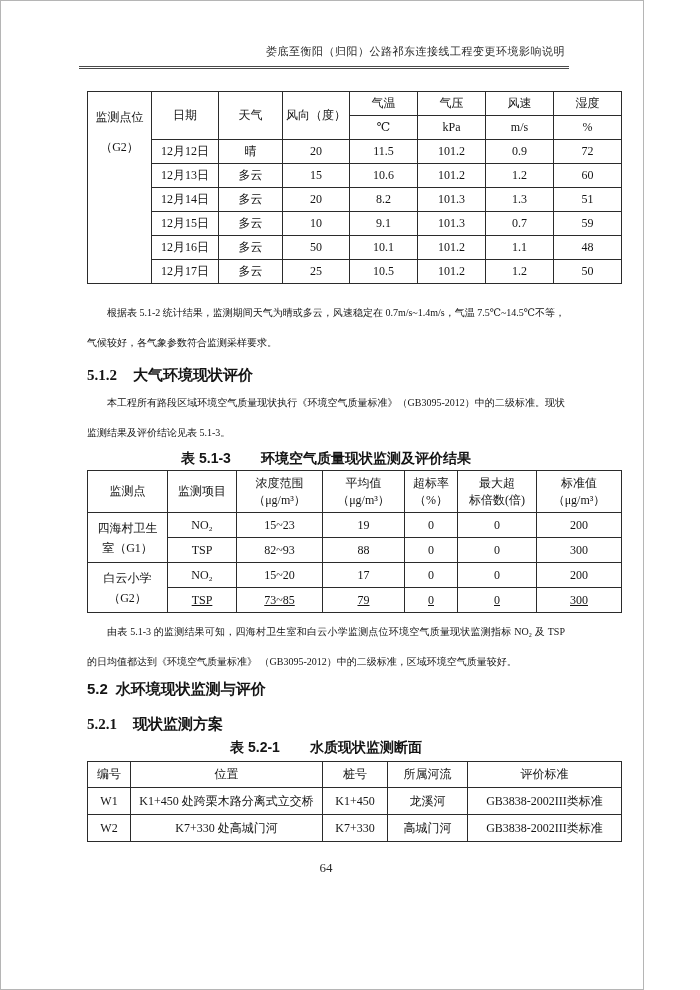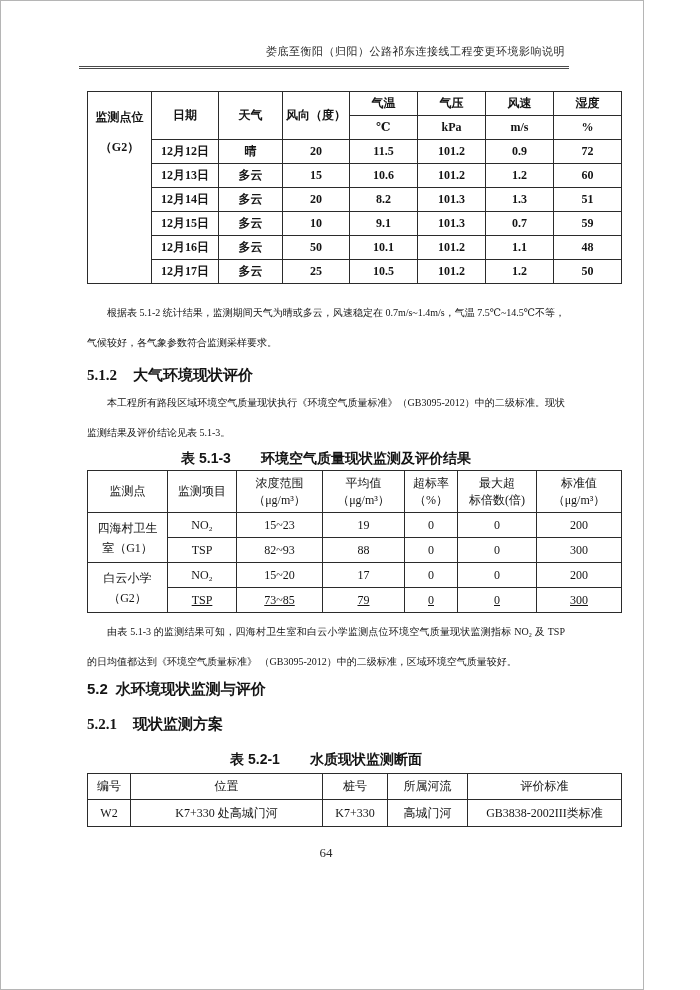--- a/index.html
+++ b/index.html
@@ -40,21 +40,21 @@
     text-align: center;
   }
   .tbl td {
     border: 1px solid #2b2b2b;
     padding: 0 2px;
     vertical-align: middle;
     overflow: hidden;
   }
 
   .weather { margin-top: 22px; }
-  .weather td { height: 24px; font-weight: bold; }
+  .weather td { height: 24px; }
   .weather .site-cell {
     vertical-align: top;
     padding-top: 10px;
     line-height: 30px;
   }
 
   .para {
     font-size: 10px;
     line-height: 30px;
     text-align: justify;
@@ -84,21 +84,21 @@
   .h-num-narrow { margin-right: 8px; }
 
   .caption {
     text-align: center;
     font-family: "Liberation Sans", "DejaVu Sans", sans-serif;
     font-weight: bold;
     font-size: 14px;
     line-height: 20px;
   }
   .cap1 { margin-top: 0; }
-  .cap2 { margin-top: 12px; }
+  .cap2 { margin-top: 0; }
   .cap-num { margin-right: 30px; }
 
   .air { margin-top: 2px; }
   .air td { height: 25px; }
   .air .hdr {
     white-space: pre-line;
     line-height: 17px;
     height: 42px;
   }
   .air .site {
@@ -306,20 +306,27 @@
       </colgroup>
       <tbody>
           <tr>
         <td class="hdr">编号</td>
         <td class="hdr">位置</td>
         <td class="hdr">桩号</td>
         <td class="hdr">所属河流</td>
         <td class="hdr">评价标准</td>
       </tr>
       <tr>
+        <td>W1</td>
+        <td>K1+450 处跨栗木路分离式立交桥</td>
+        <td>K1+450</td>
+        <td>龙溪河</td>
+        <td>GB3838-2002III类标准</td>
+      </tr>
+      <tr>
         <td>W2</td>
         <td>K7+330 处高城门河</td>
         <td>K7+330</td>
         <td>高城门河</td>
         <td>GB3838-2002III类标准</td>
       </tr>
     </tbody>
       </table>
 
     <div class="footer">64</div>

